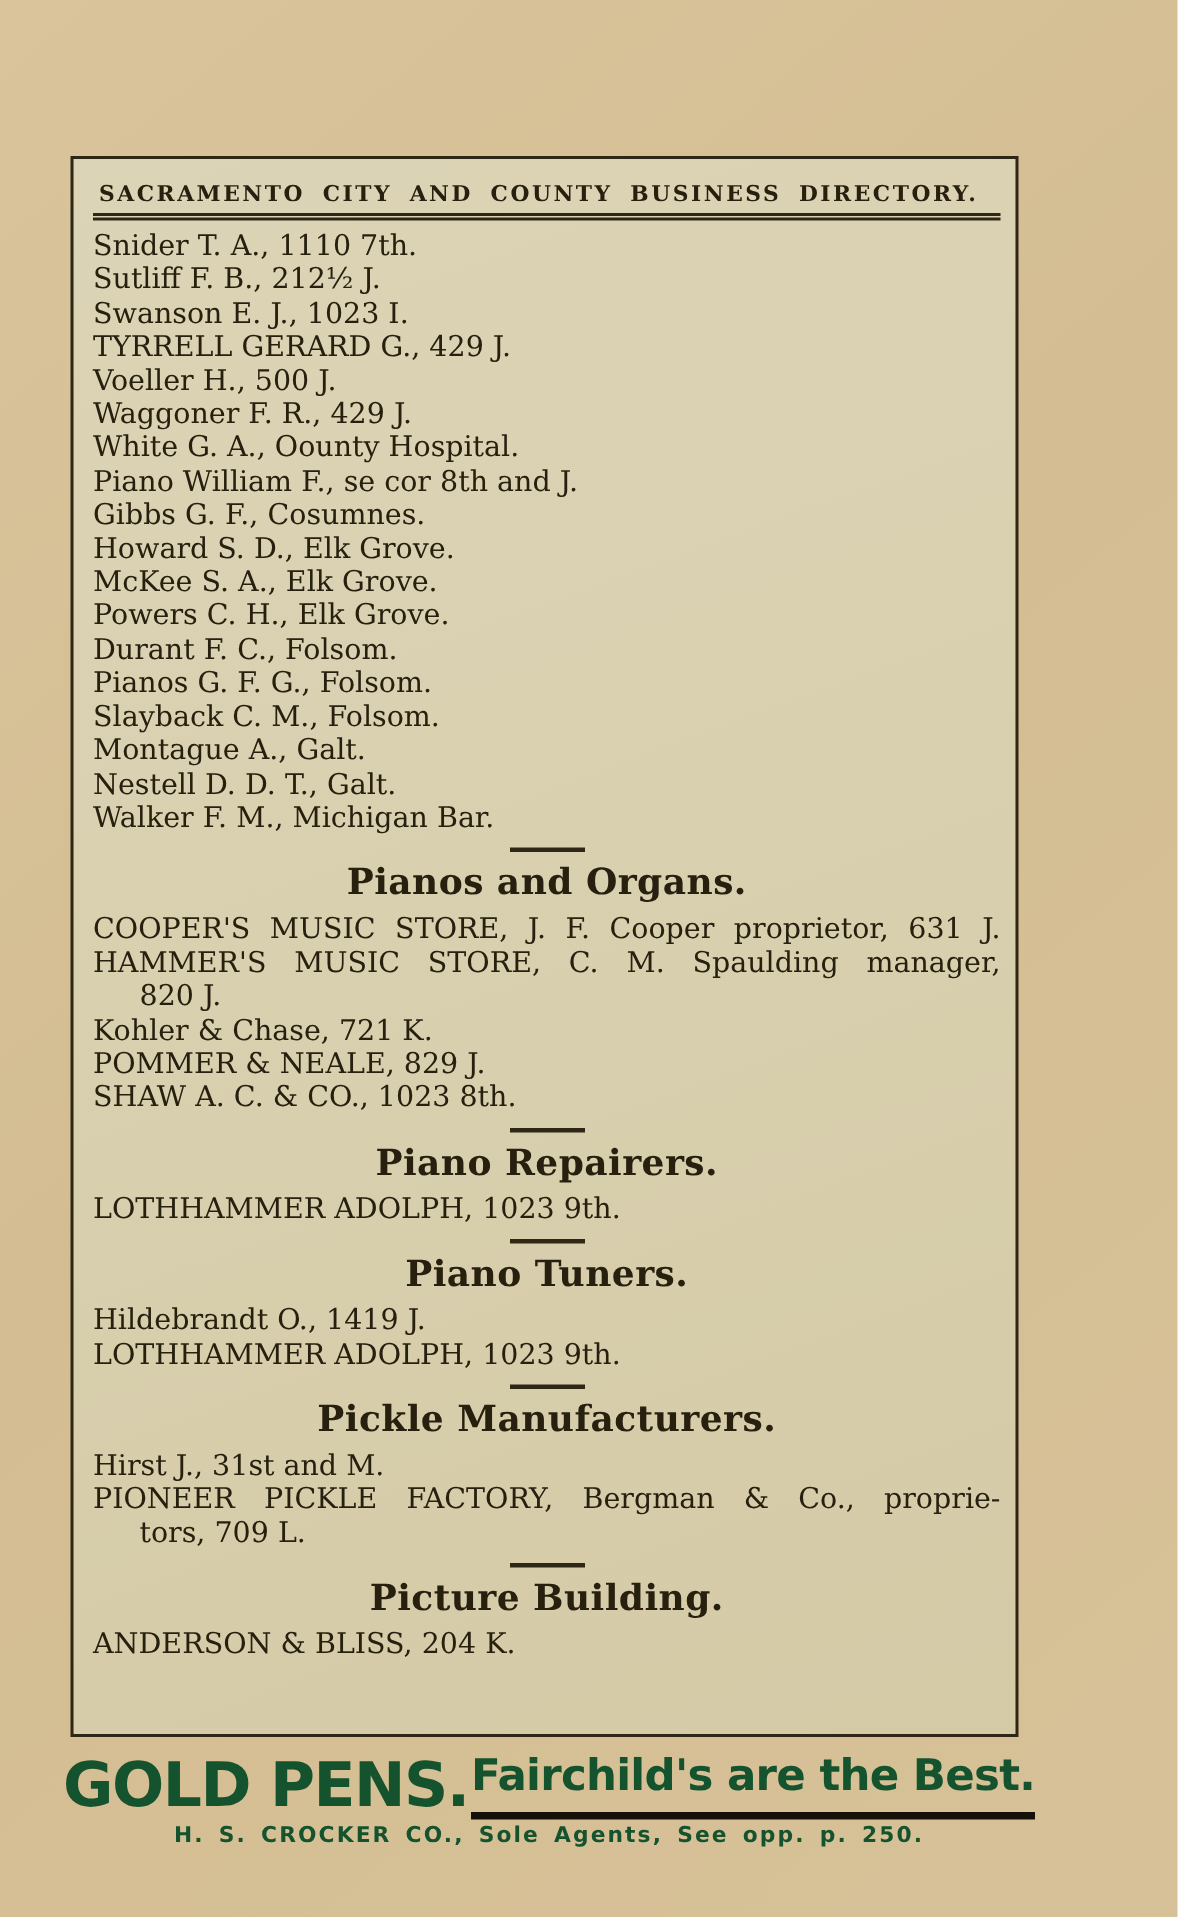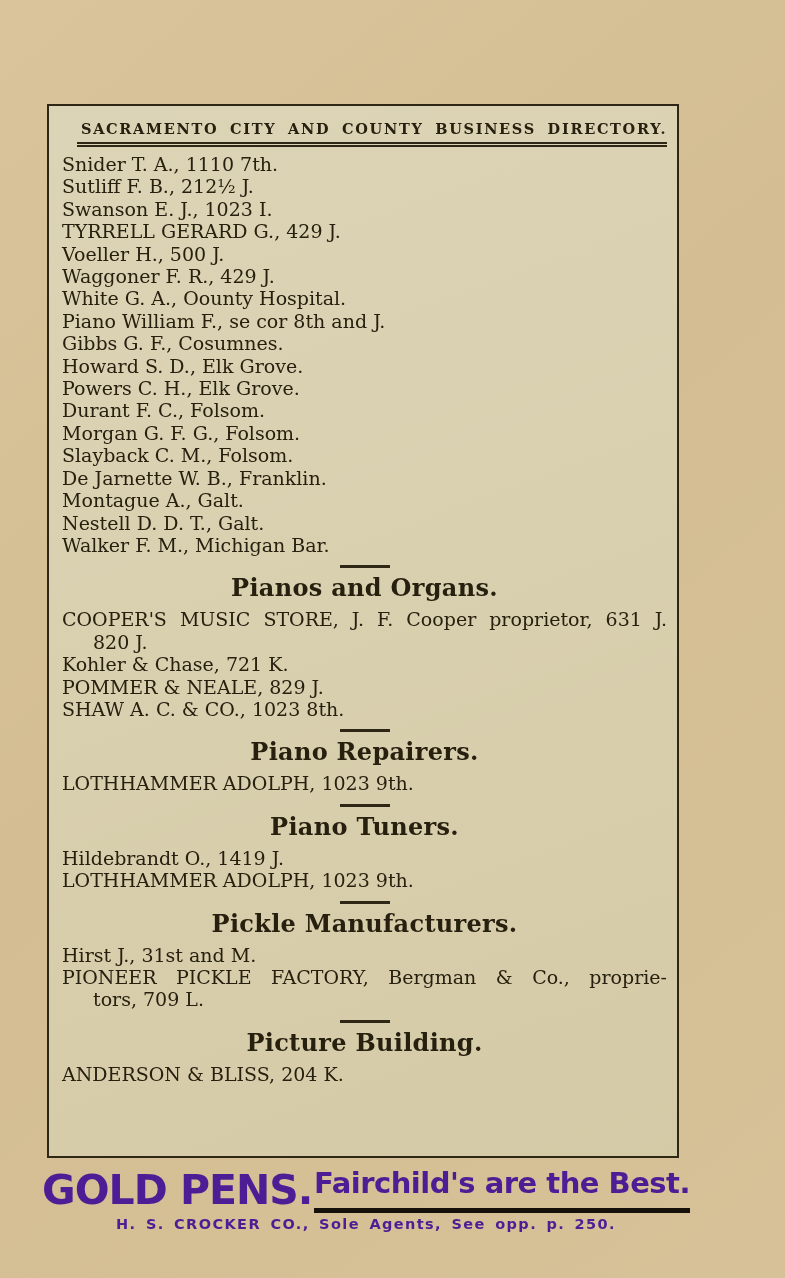--- a/index.html
+++ b/index.html
@@ -12,38 +12,37 @@
   .directory-box{
     position:absolute;left:47px;top:104px;width:632px;height:1054px;
     box-sizing:border-box;border:2px solid #2e2716;
     background:linear-gradient(160deg,#dcd4b6 0%,#d8cfae 55%,#d5caa6 100%);
     padding:0 10px 0 13px;overflow:hidden;
   }
   .dir-header{
     display:flex;align-items:baseline;gap:24px;
     border-bottom:5px double #2e2716;
     padding:8px 4px 3px 4px;
-    margin-left:15px;
   }
   .dir-title{
     flex:1;text-align:center;font-weight:bold;font-size:14.5px;
     letter-spacing:1.7px;word-spacing:5px;white-space:nowrap;
   }
   .dir-page-num{font-weight:bold;font-size:21px;letter-spacing:1px;}
   .dir-body{padding-top:6px;}
   .entry-line{font-size:19px;line-height:22.4px;white-space:nowrap;}
   .entry-line.indent{padding-left:31px;}
   .entry-line.justify{white-space:normal;text-align:justify;text-align-last:justify;}
   .section-divider{width:50px;border-top:3px solid #2e2716;margin:9px auto 7px auto;}
   .section-heading{
     text-align:center;font-weight:bold;font-size:24px;line-height:26px;
     margin:0 0 7px 0;letter-spacing:.3px;
   }
   
-  .footer-ad{position:absolute;left:42px;top:1164px;width:648px;color:#4c1d95;}
+  .footer-ad{position:absolute;left:42px;top:1164px;width:648px;color:#14532d;}
   .ad-row{display:flex;align-items:flex-end;justify-content:space-between;}
   .ad-left{
     font-family:"DejaVu Sans", sans-serif;font-weight:bold;font-size:41px;
     line-height:46px;white-space:nowrap;letter-spacing:-1px;
   }
   .ad-right{
     font-family:"DejaVu Sans", sans-serif;font-weight:bold;font-size:29px;
     line-height:38px;white-space:nowrap;border-bottom:5px solid #15100a;
     padding-bottom:6px;letter-spacing:-0.5px;
   }
@@ -64,31 +63,32 @@
       <div class="entry-line">Snider T. A., 1110 7th.</div>
       <div class="entry-line">Sutliff F. B., 212½ J.</div>
       <div class="entry-line">Swanson E. J., 1023 I.</div>
       <div class="entry-line">TYRRELL GERARD G., 429 J.</div>
       <div class="entry-line">Voeller H., 500 J.</div>
       <div class="entry-line">Waggoner F. R., 429 J.</div>
       <div class="entry-line">White G. A., Oounty Hospital.</div>
       <div class="entry-line">Piano William F., se cor 8th and J.</div>
       <div class="entry-line">Gibbs G. F., Cosumnes.</div>
       <div class="entry-line">Howard S. D., Elk Grove.</div>
+      <div class="entry-line">McKee S. A., Elk Grove.</div>
       <div class="entry-line">Powers C. H., Elk Grove.</div>
       <div class="entry-line">Durant F. C., Folsom.</div>
-      <div class="entry-line">Morgan G. F. G., Folsom.</div>
+      <div class="entry-line">Pianos G. F. G., Folsom.</div>
       <div class="entry-line">Slayback C. M., Folsom.</div>
-      <div class="entry-line">De Jarnette W. B., Franklin.</div>
       <div class="entry-line">Montague A., Galt.</div>
       <div class="entry-line">Nestell D. D. T., Galt.</div>
       <div class="entry-line">Walker F. M., Michigan Bar.</div>
       <div class="section-divider"></div>
       <div class="section-heading">Pianos and Organs.</div>
       <div class="entry-line justify">COOPER'S MUSIC STORE, J. F. Cooper proprietor, 631 J.</div>
+      <div class="entry-line justify">HAMMER'S MUSIC STORE, C. M. Spaulding manager,</div>
       <div class="entry-line indent">820 J.</div>
       <div class="entry-line">Kohler &amp; Chase, 721 K.</div>
       <div class="entry-line">POMMER &amp; NEALE, 829 J.</div>
       <div class="entry-line">SHAW A. C. &amp; CO., 1023 8th.</div>
       <div class="section-divider"></div>
       <div class="section-heading">Piano Repairers.</div>
       <div class="entry-line">LOTHHAMMER ADOLPH, 1023 9th.</div>
       <div class="section-divider"></div>
       <div class="section-heading">Piano Tuners.</div>
       <div class="entry-line">Hildebrandt O., 1419 J.</div>

